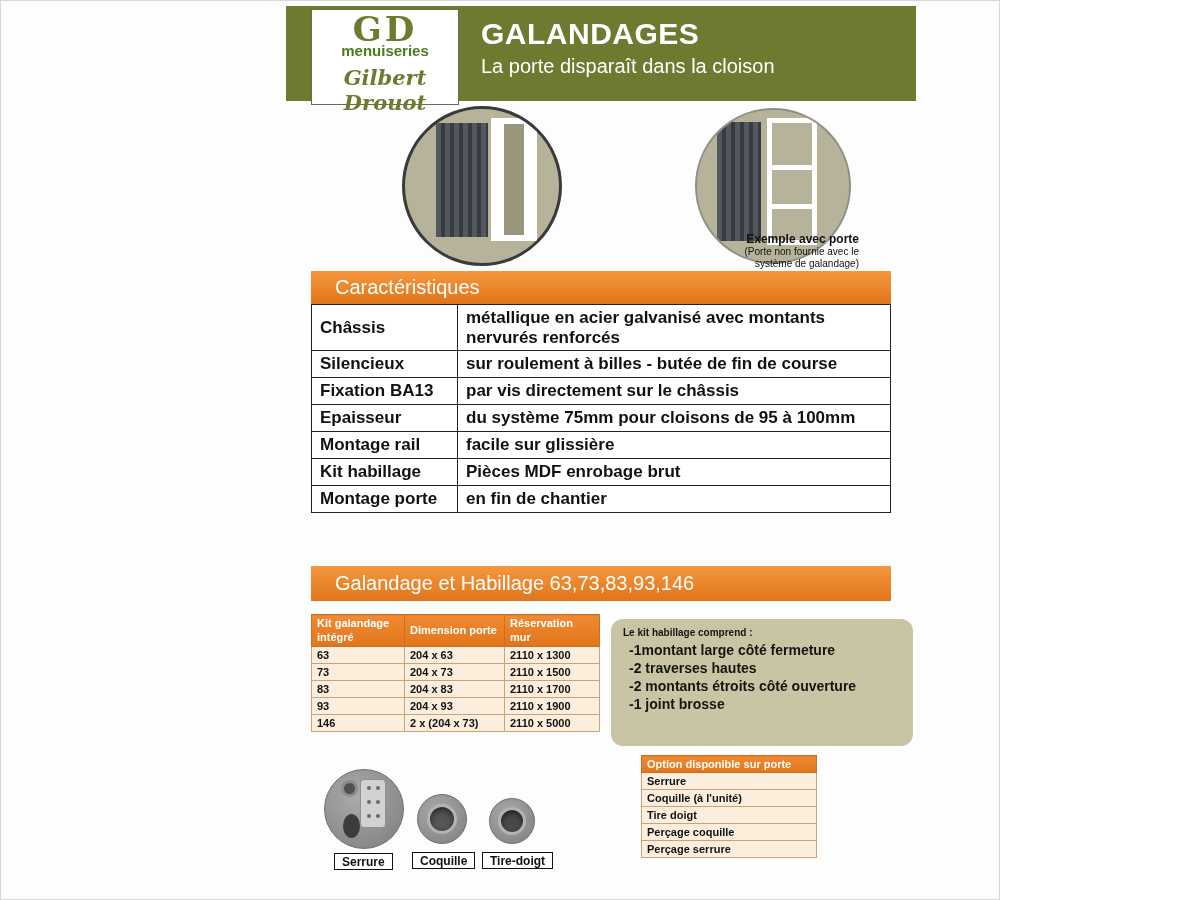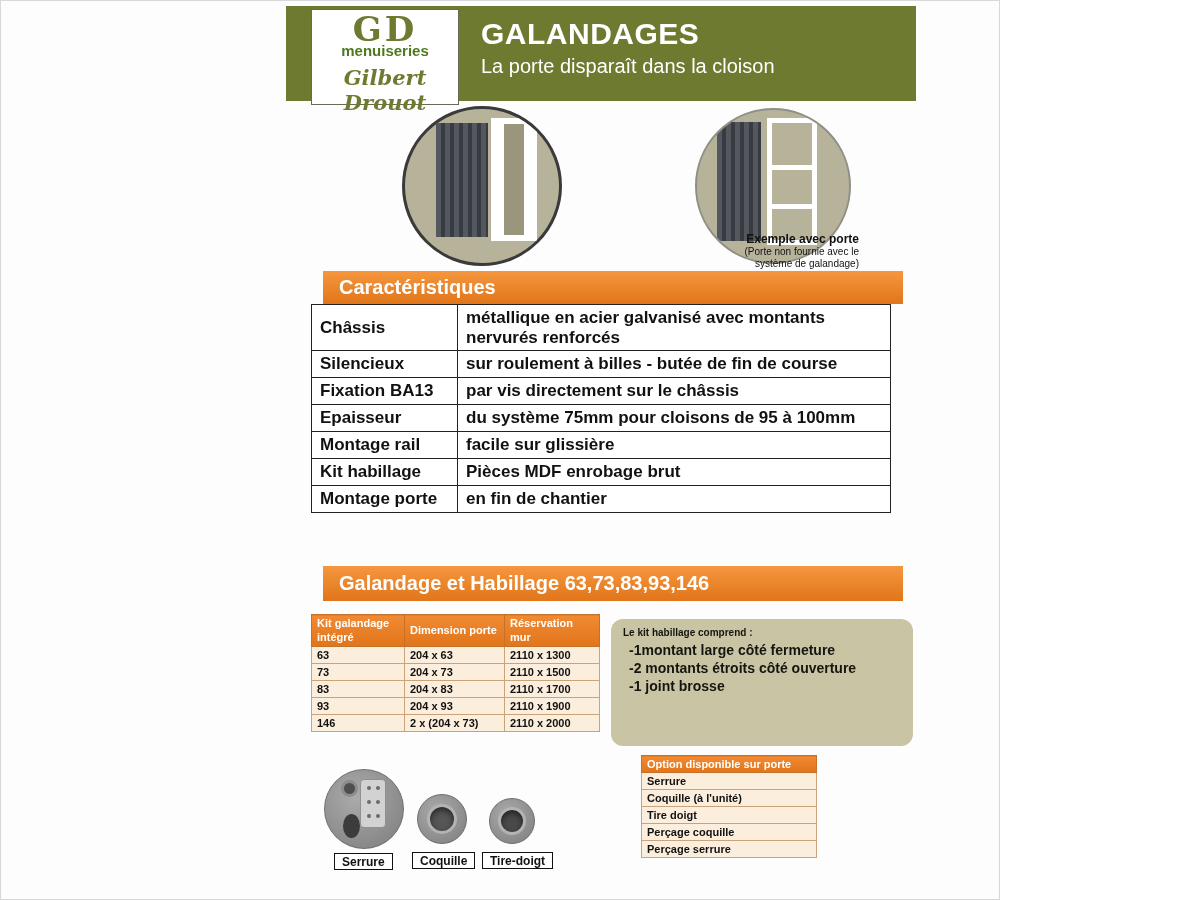--- a/index.html
+++ b/index.html
@@ -25,21 +25,21 @@
   .c1 .frame-slot { position:absolute; left:64%; top:10%; width:13%; height:72%; background:#9a967e; }
   .c2 .door-dark { left:13%; top:8%; width:29%; height:78%; }
   .c2 .shelf { position:absolute; left:46%; top:5%; width:33%; height:84%; background:#b7b39a; border:5px solid #ffffff; }
   .c2 .bar { position:absolute; left:46%; width:33%; height:5px; background:#ffffff; }
   .b1 { top:36%; } .b2 { top:62%; }
   .caption { position:absolute; left:686px; top:231px; width:172px; text-align:right; z-index:3; }
   .caption-title { font-size:12px; font-weight:bold; color:#111; }
   .caption-sub { font-size:10px; color:#111; line-height:1.15; }
 
   
-  .banner { position:absolute; left:322px; width:580px; background:linear-gradient(#f5973f,#e1751a); color:#fff; font-weight:bold; padding-left:16px; }
+  .banner { position:absolute; left:310px; width:580px; background:linear-gradient(#f5973f,#e1751a); color:#fff; font-weight:normal; padding-left:24px; }
   .banner1 { top:270px; height:33px; line-height:33px; font-size:20px; }
   .banner2 { top:565px; height:35px; line-height:35px; font-size:20px; }
 
   
   table { border-collapse:collapse; }
   .spec { position:absolute; left:310px; top:303px; width:580px; table-layout:fixed; background:#fff; }
   .spec td { border:1px solid #222; font-size:17px; font-weight:bold; color:#111; padding:2px 8px; vertical-align:middle; }
   .spec col.lab { width:146px; }
   .spec tr { height:27px; }
   .spec tr.tall { height:46px; }
@@ -173,28 +173,29 @@
       <td>2110 x 1700</td>
     </tr>
     <tr>
       <td>93</td>
       <td>204 x 93</td>
       <td>2110 x 1900</td>
     </tr>
     <tr>
       <td>146</td>
       <td>2 x (204 x 73)</td>
-      <td>2110 x 2000</td>
+      <td>2110 x 5000</td>
     </tr>
   </tbody>
     </table>
 
   <div class="kitbox">
     <div class="kit-title">Le kit habillage comprend :</div>
     <div class="kit-item">-1montant large côté fermeture</div>
+    <div class="kit-item">-2 traverses hautes</div>
     <div class="kit-item">-2 montants étroits côté ouverture</div>
     <div class="kit-item">-1 joint brosse</div>
   </div>
 
   <div class="ph ph1">
     <div class="knob"></div>
     <div class="plate">
       <div class="dot" style="left:6px;top:6px;"></div>
       <div class="dot" style="left:15px;top:6px;"></div>
       <div class="dot" style="left:6px;top:20px;"></div>

